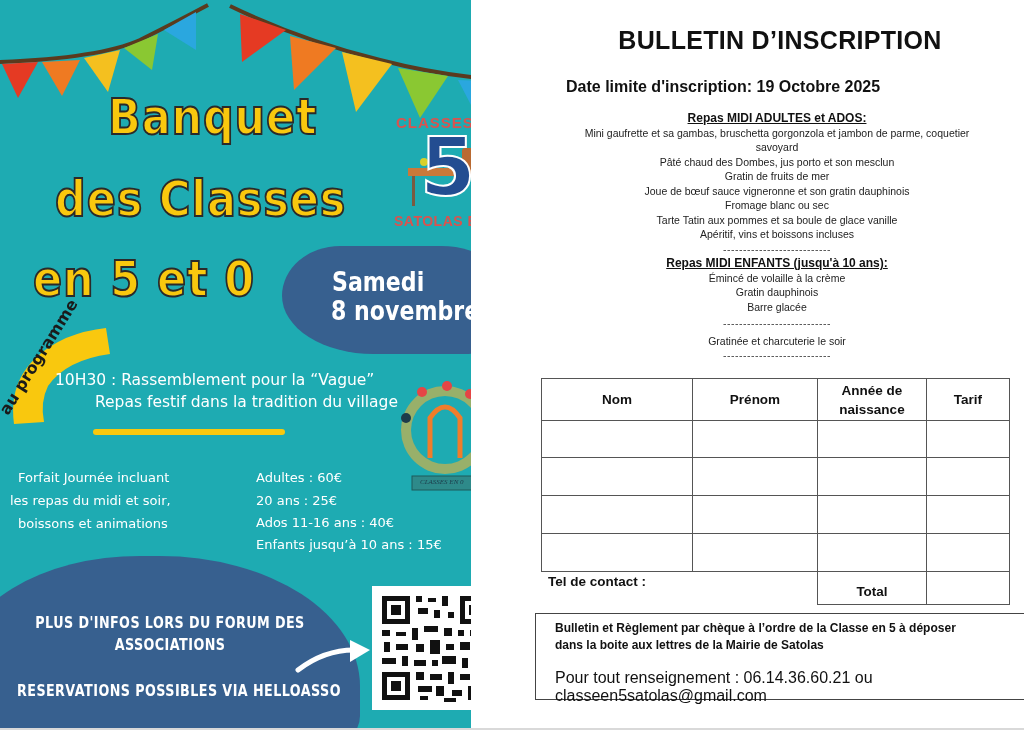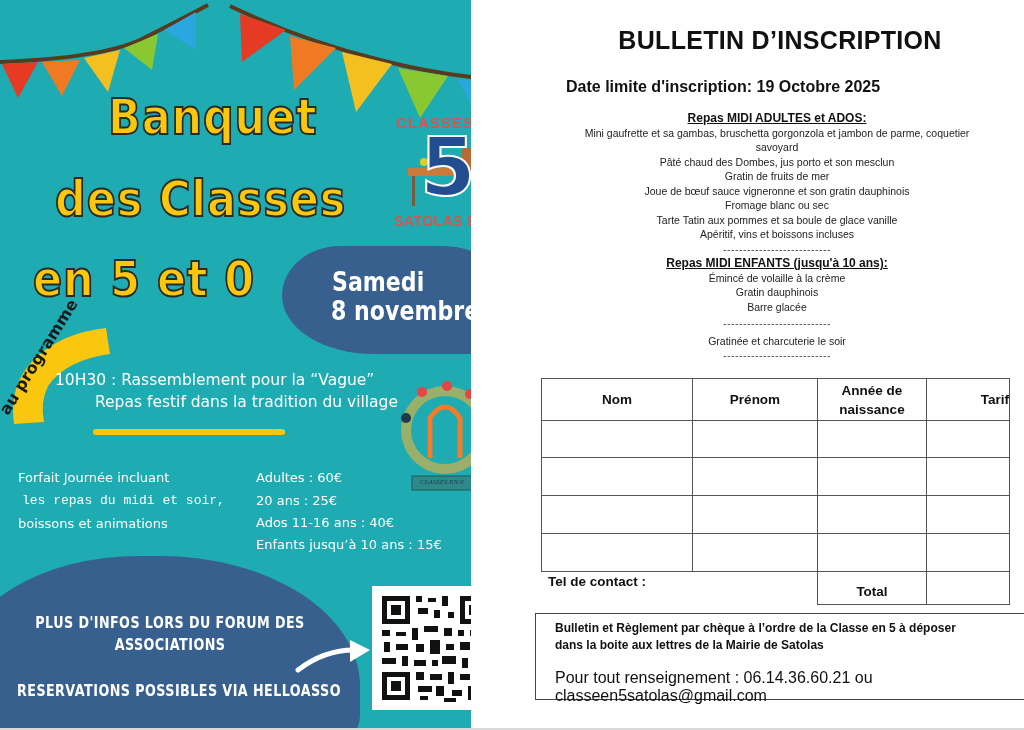--- a/index.html
+++ b/index.html
@@ -88,21 +88,21 @@
       <circle cx="55" cy="8" r="5" fill="#e54545"></circle>
       <circle cx="78" cy="16" r="5" fill="#e54545"></circle>
       <circle cx="14" cy="40" r="5" fill="#1d3b4a"></circle>
       <circle cx="94" cy="42" r="5" fill="#1d3b4a"></circle>
       <rect x="20" y="98" width="66" height="14" fill="#2e8a8a" stroke="#1d5b5b"></rect>
     </svg>
     <div class="abs" style="left:28px; top:100px; font-size:7px; color:#1d3b4a; font-family:'Liberation Serif', serif; white-space:nowrap;">CLASSES EN 0</div>
   </div>
 
   <div class="info-line" style="left:18px; top:470px;">Forfait  Journée  incluant</div>
-  <div class="info-line" style="left:22px; top:493px;font-family:Liberation Mono, monospace;">les repas du midi et soir,</div>
+  <div class="info-line" style="left:10px; top:493px;">les repas du midi et soir,</div>
   <div class="info-line" style="left:18px; top:516px;">boissons et animations</div>
 
   <div class="info-line" style="left:256px; top:470px;">Adultes : 60€</div>
   <div class="info-line" style="left:256px; top:493px;">20 ans : 25€</div>
   <div class="info-line" style="left:256px; top:515px;">Ados 11-16 ans :  40€</div>
   <div class="info-line" style="left:256px; top:537px;">Enfants jusqu’à 10 ans : 15€</div>
 
   <div class="blob" style="left:-40px; top:556px; width:400px; height:200px; border-radius:180px 200px 60px 80px / 110px 130px 40px 60px;"></div>
   <div class="cta-line" style="left:10px; width:320px; top:614px;">PLUS D'INFOS LORS DU FORUM DES</div>
   <div class="cta-line" style="left:10px; width:320px; top:636px;">ASSOCIATIONS</div>
@@ -194,21 +194,21 @@
     <div style="margin-top:3px;">Gratinée et charcuterie le soir</div>
     <div class="sep">---------------------------</div>
   </div>
 
   <table class="reg">
     <tbody>
         <tr style="height:42px;">
       <th style="width:150px;">Nom</th>
       <th style="width:124px;">Prénom</th>
       <th style="width:108px; line-height:19px;">Année de naissance</th>
-      <th style="width:82px;text-align:right;">Tarif</th>
+      <th style="width:82px;">Tarif</th>
     </tr>
     <tr style="height:37px;">
       <td></td>
           <td></td>
           <td></td>
           <td></td>
     </tr>
     <tr style="height:38px;">
       <td></td>
           <td></td>

